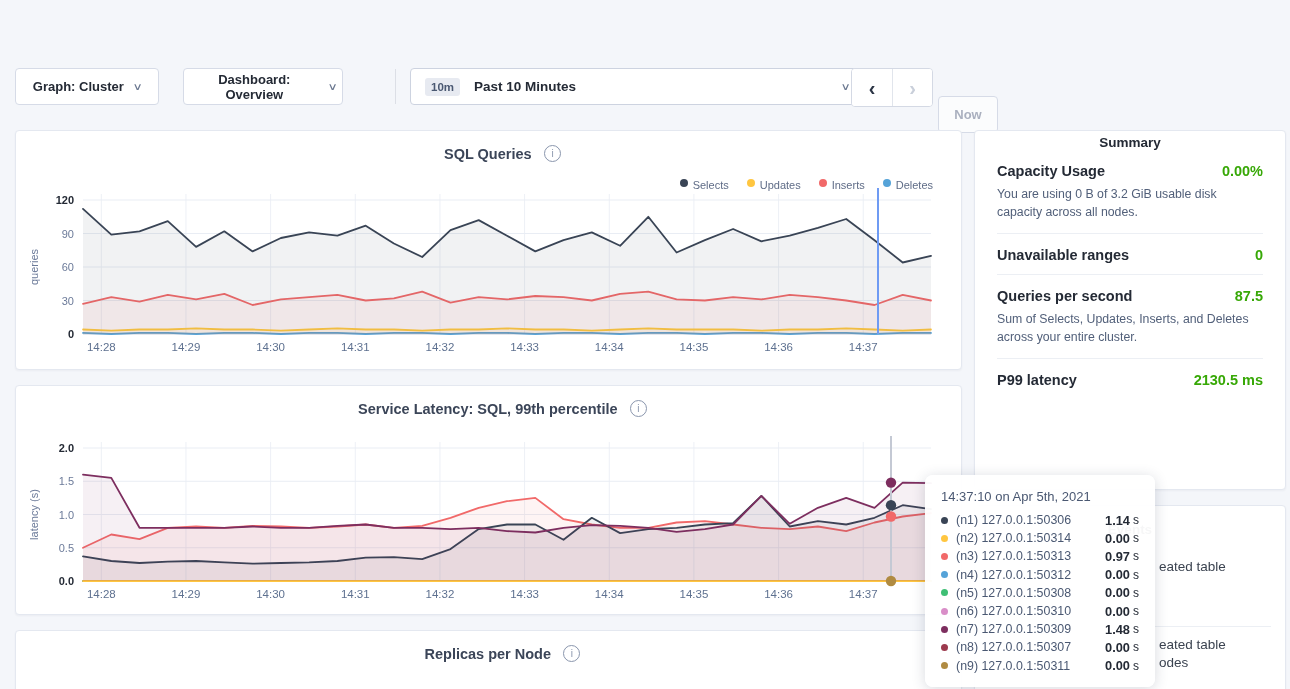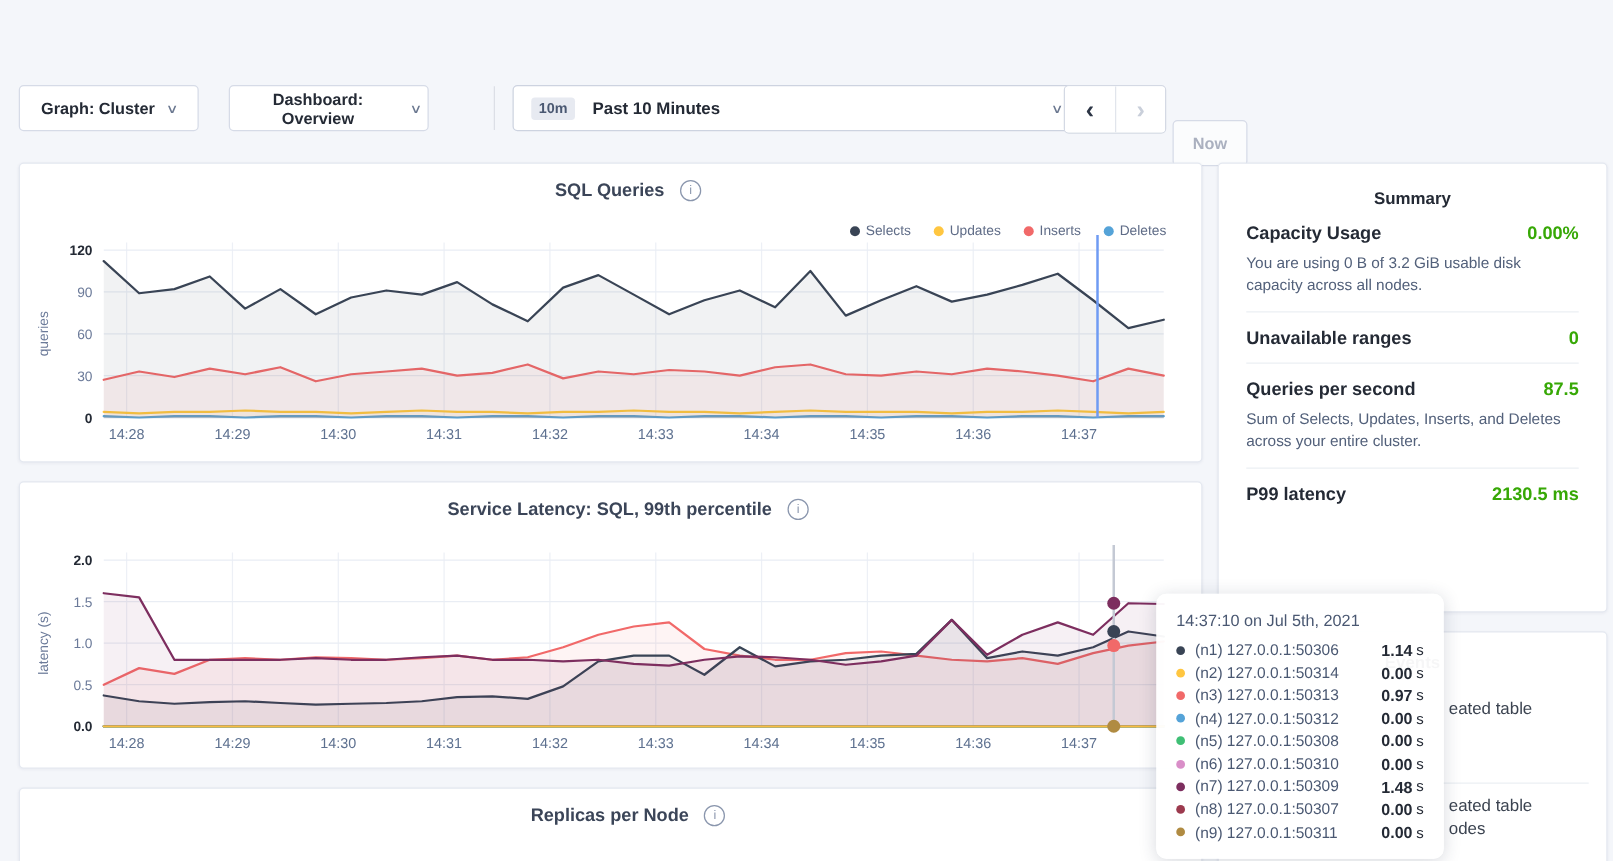--- a/index.html
+++ b/index.html
@@ -32,29 +32,29 @@
   #card-lat{left:15px;top:385px;width:947px;height:230px;}
   #card-rep{left:15px;top:630px;width:947px;height:80px;}
   #card-summary{left:974px;top:130px;width:312px;height:360px;}
   #card-events{left:974px;top:505px;width:312px;height:200px;}
 
   .chart-title-row{text-align:center;margin-top:13px;height:20px;padding-left:28px;}
   .chart-title{font-size:14.5px;font-weight:700;color:#3b4558;vertical-align:middle;}
   .info-icon{display:inline-block;width:15px;height:15px;border:1px solid #8a96ad;border-radius:50%;color:#8a96ad;
              font-size:10px;line-height:15px;text-align:center;margin-left:8px;vertical-align:middle;cursor:pointer;font-style:normal;}
   .legend{position:absolute;top:48px;right:28px;display:flex;gap:18px;font-size:11px;color:#5f6c87;}
-  .legend-item{display:flex;align-items:center;gap:5px;cursor:pointer;}
+  .legend-item{display:flex;gap:5px;cursor:pointer;}
   .ldot{width:8px;height:8px;border-radius:50%;}
   .chart-svg{position:absolute;left:0;width:947px;height:180px;}
   #chart-sql{top:55px;}
   #chart-lat{top:50px;}
 
   
   #card-summary{padding:0 22px;}
-  .summary-heading{text-align:center;font-size:13.5px;font-weight:700;margin-top:20px;color:#242a35;}
+  .summary-heading{text-align:center;font-size:13.5px;font-weight:700;margin-top:4px;color:#242a35;}
   .srow{padding:13px 0 11px;border-bottom:1px solid #eceff4;}
   .srow:last-child{border-bottom:none;}
   .srow-top{display:flex;align-items:baseline;}
   .slabel{font-size:14.5px;font-weight:700;color:#242a35;}
   .slink{font-size:13.5px;font-weight:700;color:var(--link-blue);margin-left:10px;cursor:pointer;text-decoration:none;}
   .svalue{margin-left:auto;font-size:14.5px;font-weight:700;color:var(--value-green);}
   .ssub{font-size:12.3px;color:#52607a;line-height:1.5;margin-top:6px;}
 
   
   .events-heading{text-align:center;font-size:13.5px;font-weight:700;margin-top:16px;color:#242a35;}
@@ -268,21 +268,21 @@
     <div class="events-heading">Events</div>
     <div class="events-divider"></div>
     <div id="event-frags">
         <div class="event-frag" style="top: 53px;">eated table</div>
         <div class="event-frag" style="top: 131px;">eated table</div>
         <div class="event-frag" style="top: 149px;">odes</div>
       </div>
   </div>
 
   <div class="tooltip">
-    <div class="tooltip-title">14:37:10 on Jul 5th, 2021</div>
+    <div class="tooltip-title">14:37:10 on Apr 5th, 2021</div>
     <div id="tooltip-rows">
         <div class="trow">
           <span class="tdot" style="background: rgb(57, 68, 85);"></span>
           <span>(n1) 127.0.0.1:50306</span>
           <span class="tval">1.14</span>
           <span class="tunit">s</span>
         </div>
         <div class="trow">
           <span class="tdot" style="background: rgb(255, 198, 64);"></span>
           <span>(n2) 127.0.0.1:50314</span>

